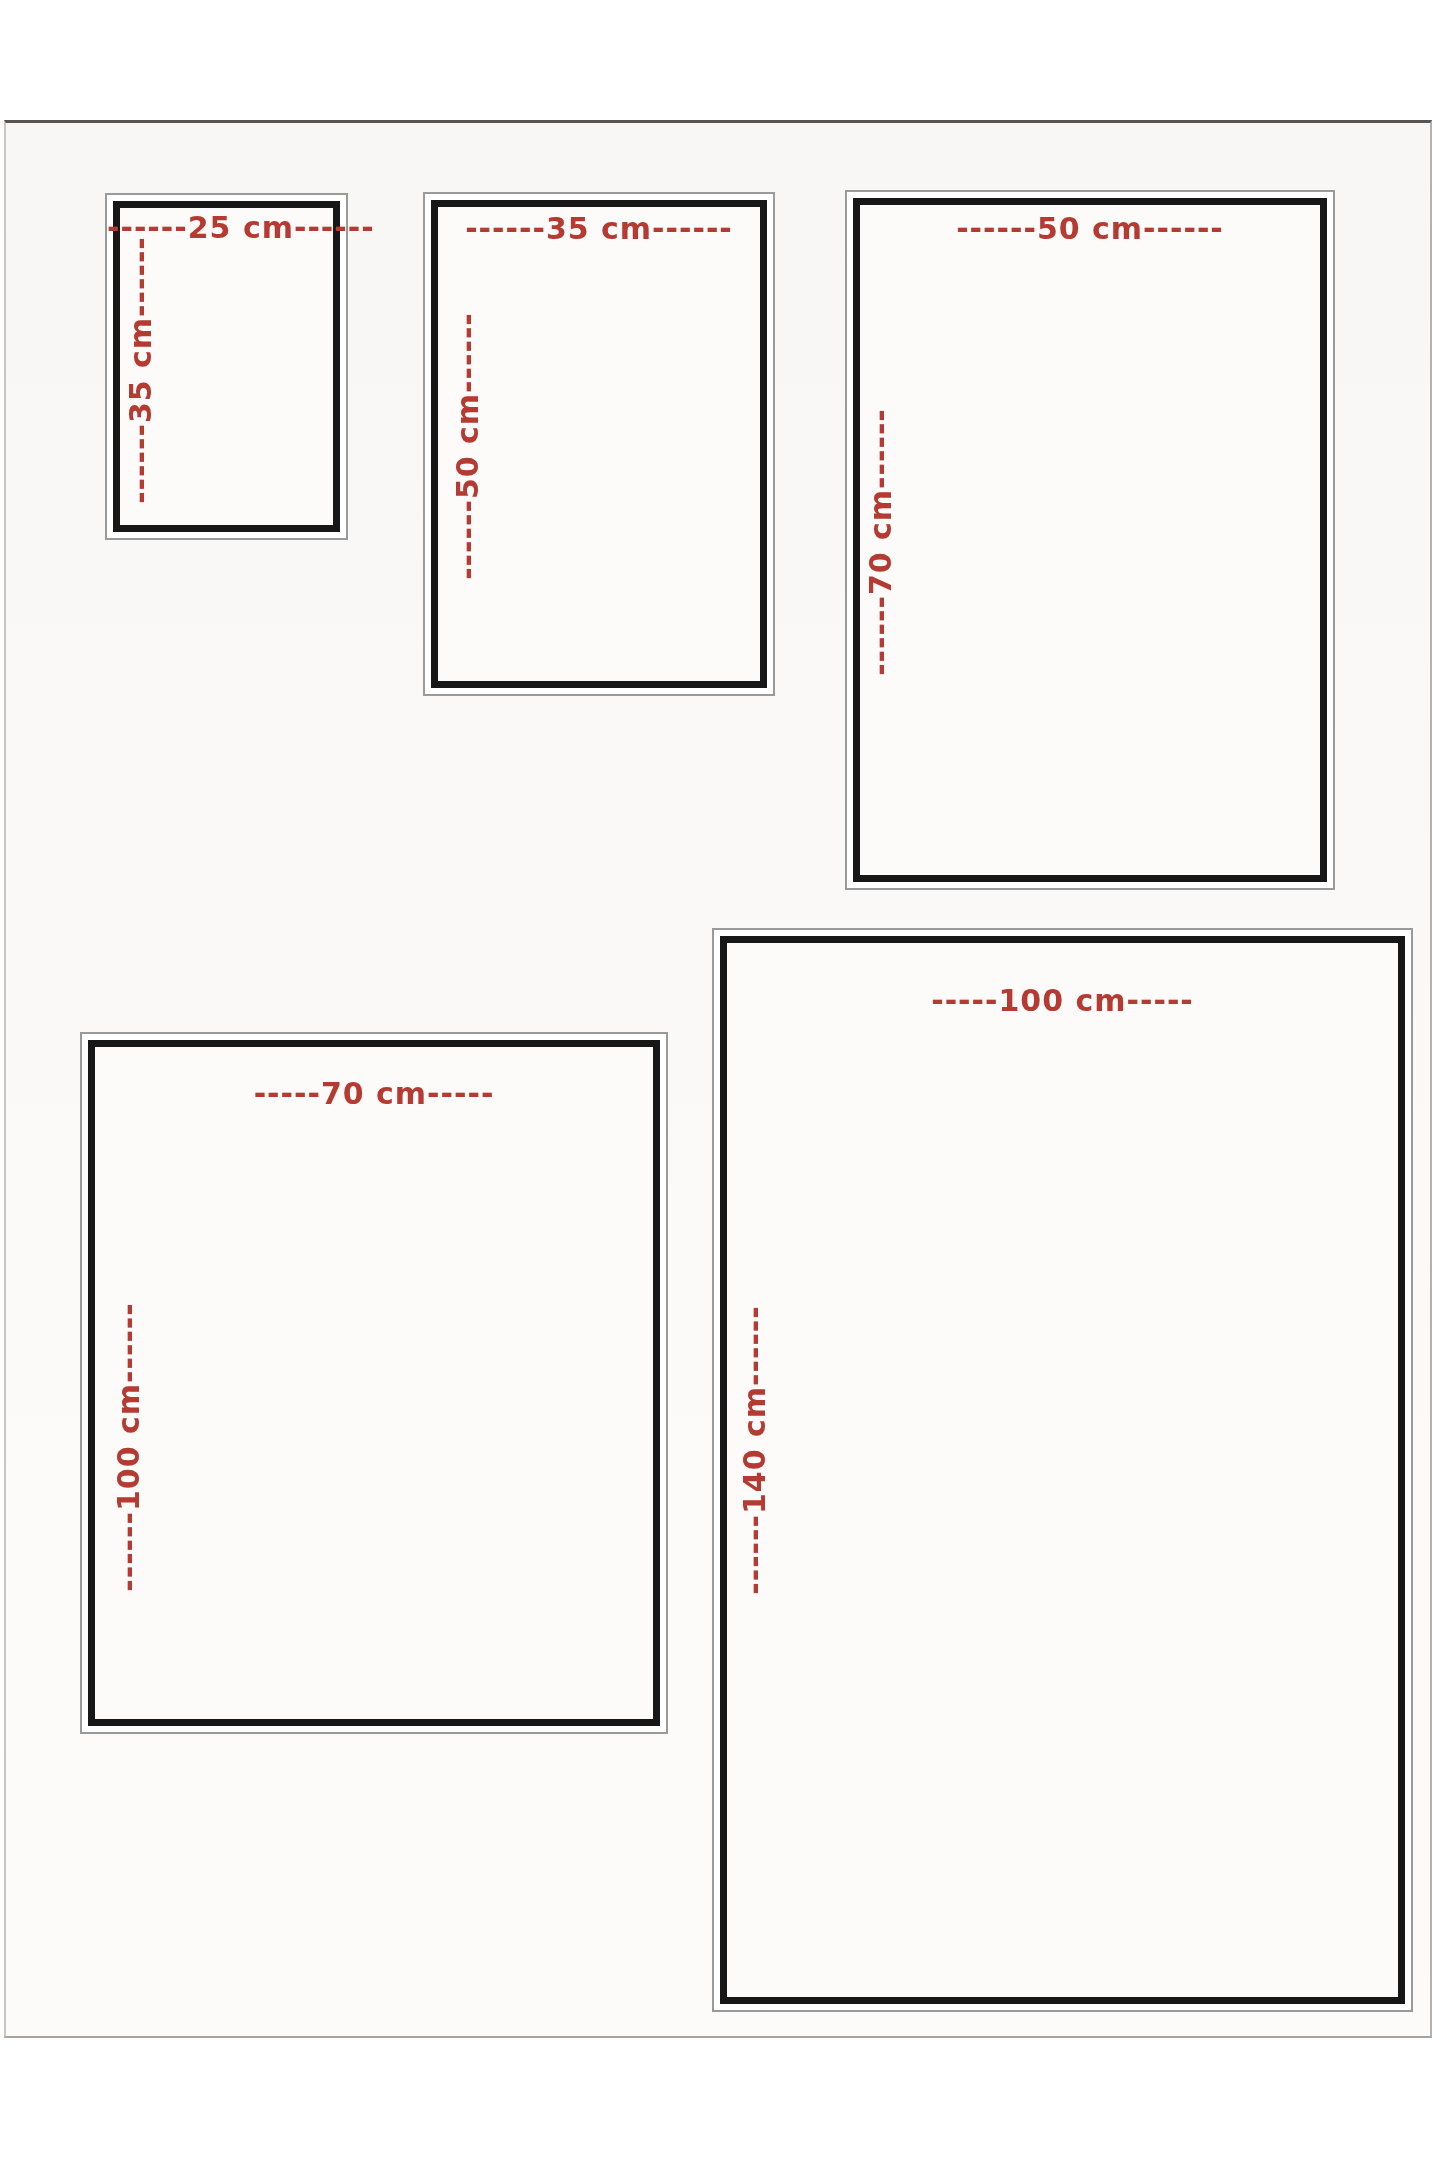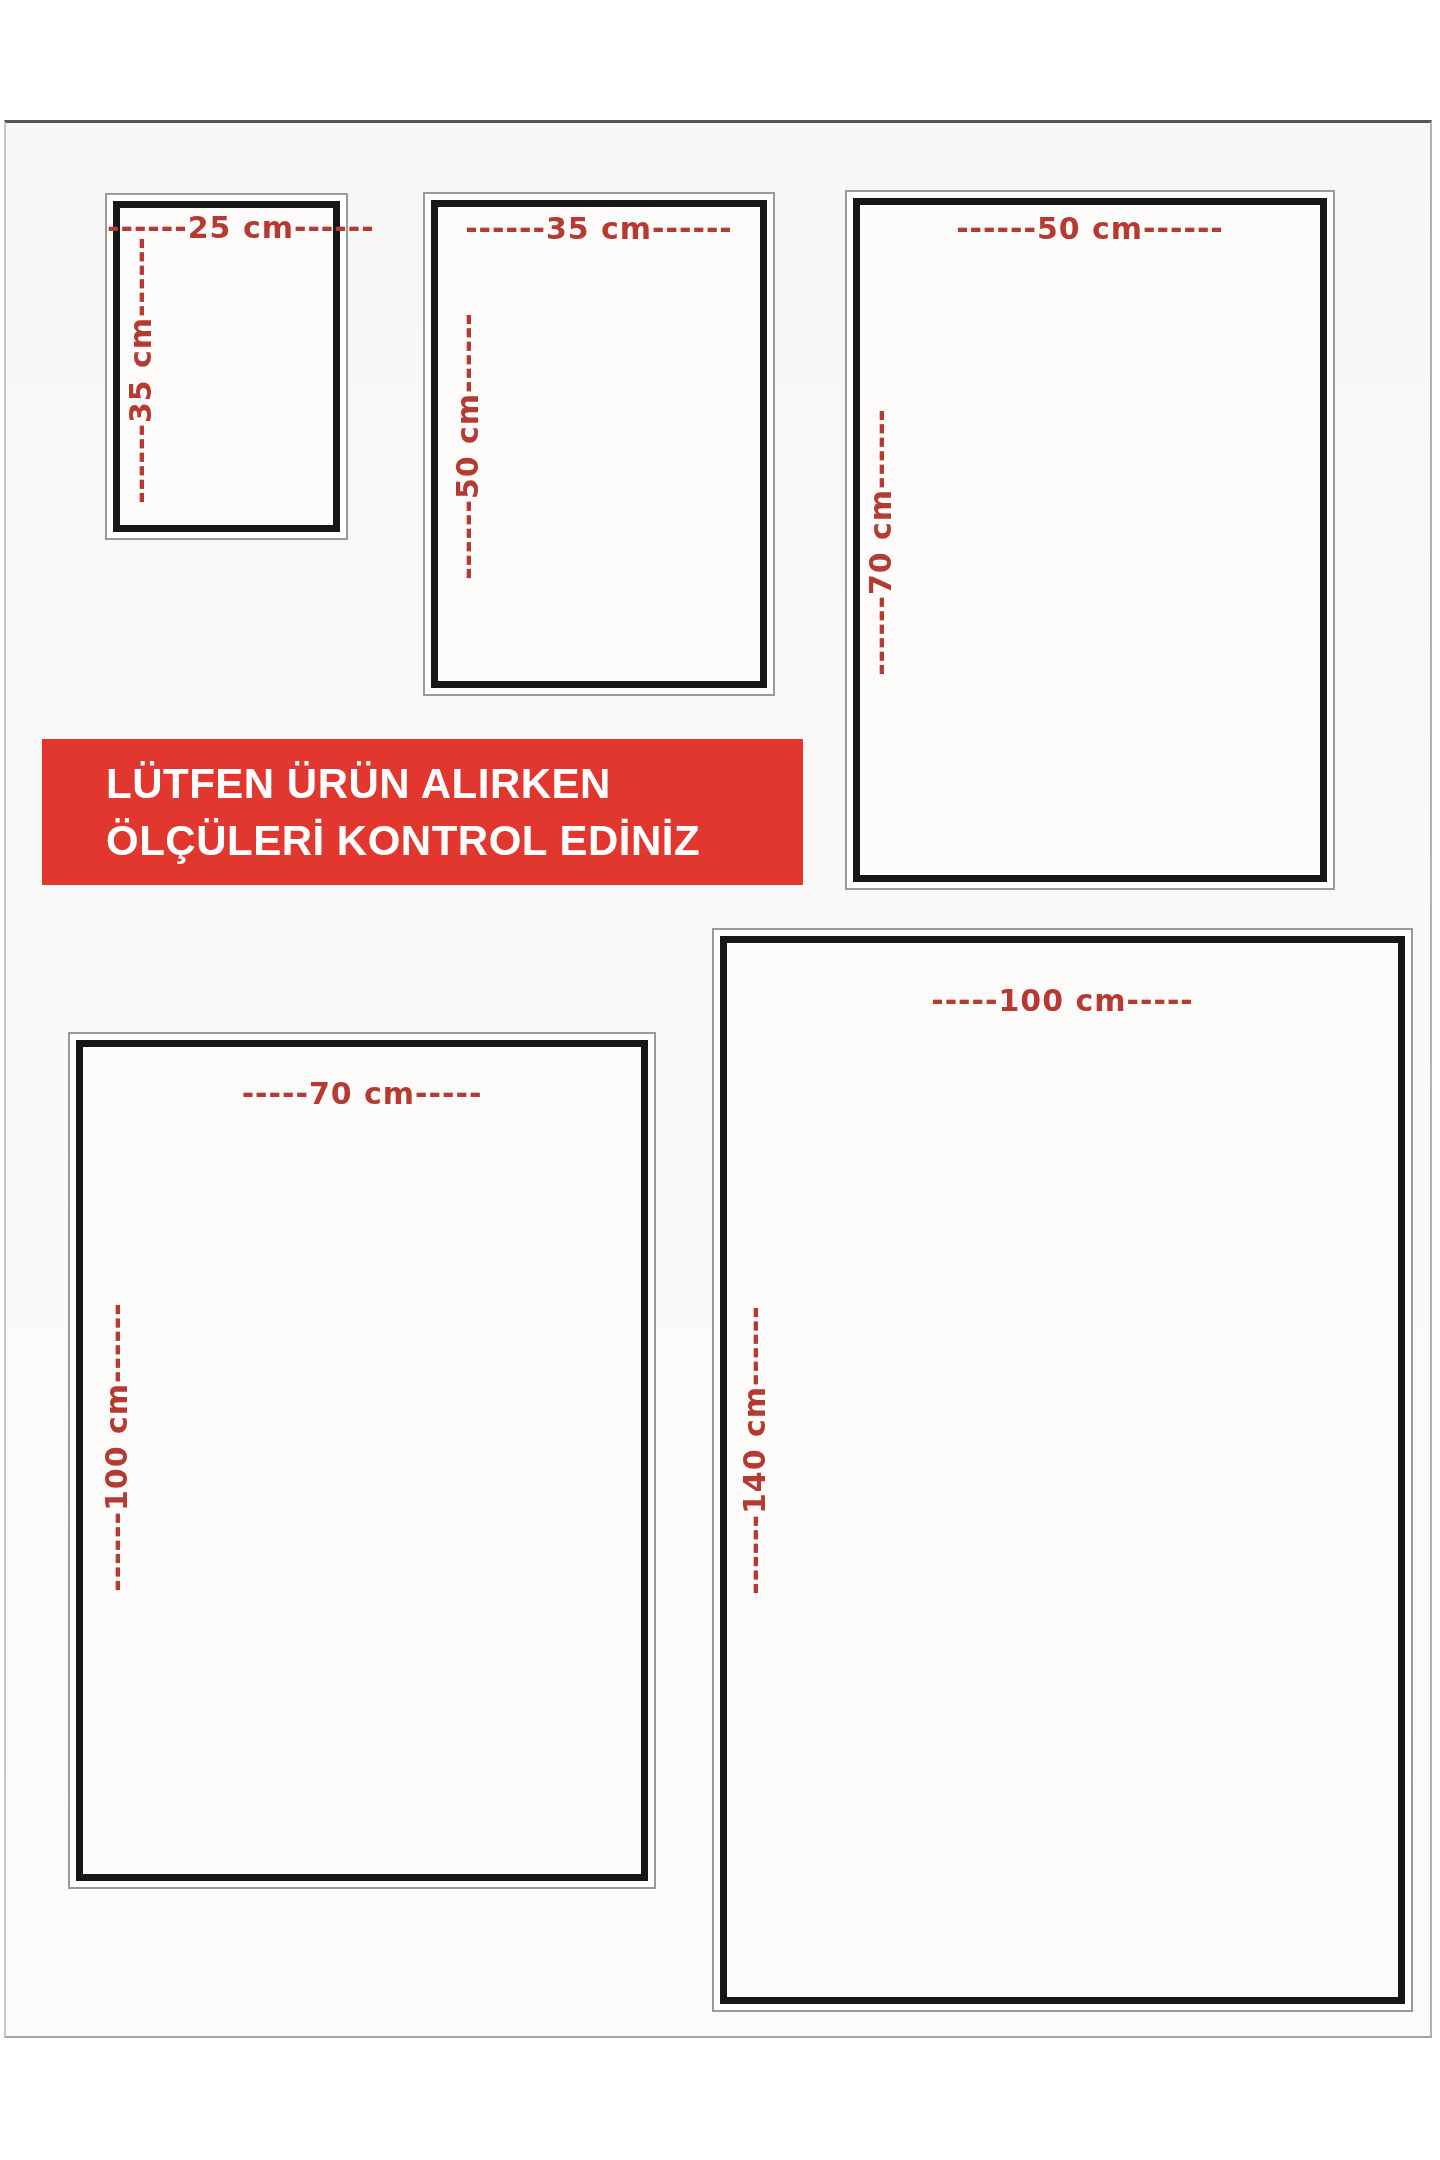--- a/index.html
+++ b/index.html
@@ -46,21 +46,21 @@
   .box-a .v-label{left:34px;top:175px;}
 
   .box-b{left:423px;top:192px;width:352px;height:504px;}
   .box-b .h-label{top:18px;}
   .box-b .v-label{left:43px;top:252px;}
 
   .box-c{left:845px;top:190px;width:490px;height:700px;}
   .box-c .h-label{top:20px;}
   .box-c .v-label{left:34px;top:350px;}
 
-  .box-d{left:68px;top:1032px;width:588px;height:857px;}
+  .box-d{left:80px;top:1032px;width:588px;height:702px;}
   .box-d .h-label{top:43px;}
   .box-d .v-label{left:47px;top:413px;}
 
   .box-e{left:712px;top:928px;width:701px;height:1084px;}
   .box-e .h-label{top:54px;}
   .box-e .v-label{left:41px;top:520px;}
 
   .banner{
     position:absolute;left:42px;top:739px;width:761px;height:146px;
     background:var(--banner-bg);color:var(--banner-fg);
@@ -100,18 +100,14 @@
     <div class="h-label">-----70 cm-----</div>
     <div class="v-label">------100 cm------</div>
   </div>
 
   <div class="size-box box-e">
     <div class="inner-frame"></div>
     <div class="h-label">-----100 cm-----</div>
     <div class="v-label">------140 cm------</div>
   </div>
 
-  <div class="banner">
-    <div class="banner-line">LÜTFEN ÜRÜN ALIRKEN</div>
-    <div class="banner-line">ÖLÇÜLERİ KONTROL EDİNİZ</div>
-  </div>
 
 </div>
 
 </body></html>

